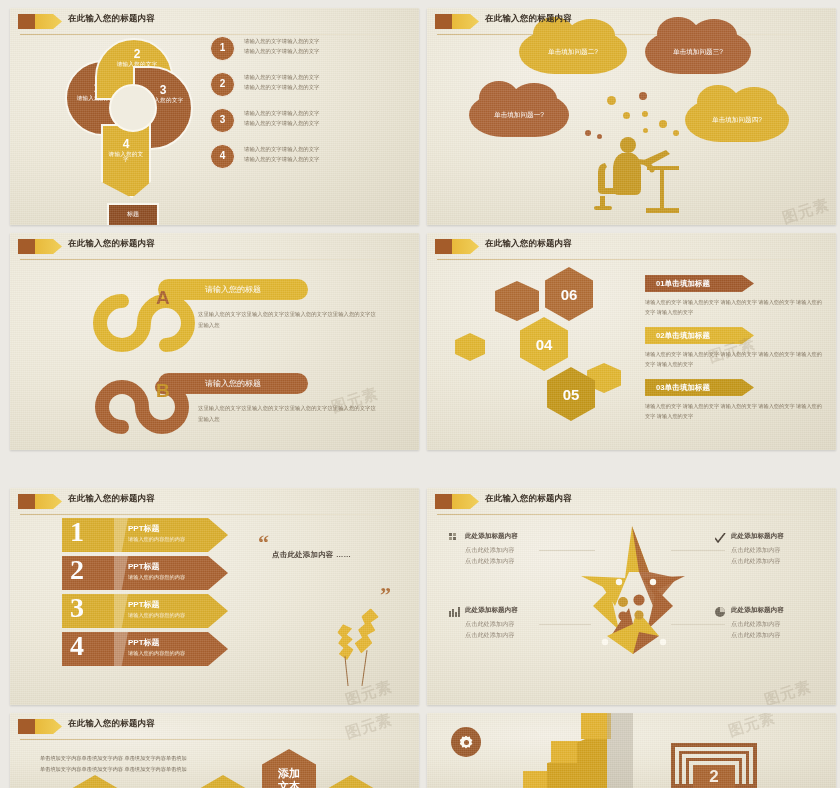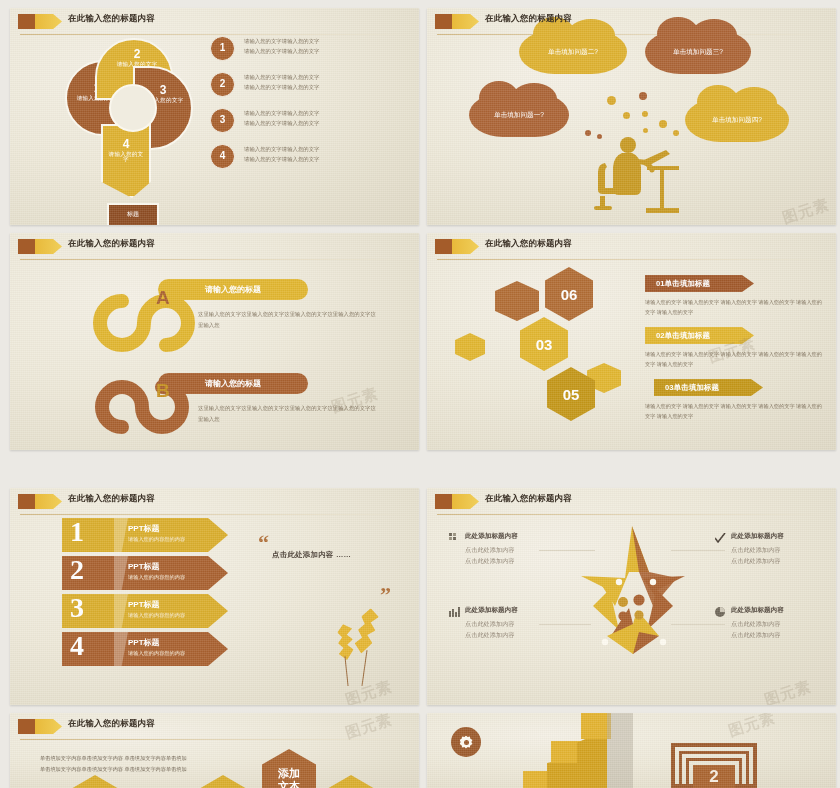--- a/index.html
+++ b/index.html
@@ -83,21 +83,21 @@
   #cC::before{content:"";position:absolute;left:12px;top:-13px;width:42px;height:34px;border-radius:50%;background:#ab6335}
   #cC::after{content:"";position:absolute;right:14px;top:-11px;width:46px;height:32px;border-radius:50%;background:#ab6335}
   #cD{left:258px;top:90px;width:104px;height:44px;background:#ddb02f;border-radius:42px/26px;}
   #cD::before{content:"";position:absolute;left:12px;top:-13px;width:42px;height:34px;border-radius:50%;background:#ddb02f}
   #cD::after{content:"";position:absolute;right:12px;top:-11px;width:46px;height:32px;border-radius:50%;background:#ddb02f}
   .cl-txt{position:relative;z-index:3}
   .bub{position:absolute;border-radius:50%;background:#d8a92e}
   .bub.d{background:#ab6335}
   .person{position:absolute;left:165px;top:128px;width:90px;height:78px}
   .sbar{position:absolute;height:21px;border-radius:11px;color:#fff;font-size:8px;
-        font-weight:bold;line-height:21px;text-align:center}
+        font-weight:normal;line-height:21px;text-align:center}
   .sletter{position:absolute;font-size:19px;font-weight:bold}
   .sbody{position:absolute;font-size:5.4px;color:#7b6d58;line-height:2.0;width:180px}
 
   
   .hex{position:absolute;clip-path:polygon(50% 0,100% 25%,100% 75%,50% 100%,0 75%,0 25%);
        color:#fff;font-weight:bold;display:flex;align-items:center;justify-content:center}
   .hbar{position:absolute;height:17px;color:#fff;font-size:7.6px;font-weight:bold;
         line-height:17px;padding-left:11px;
         clip-path:polygon(0 0,89% 0,100% 50%,89% 100%,0 100%)}
   .hbody{position:absolute;font-size:5.2px;color:#7b6d58;line-height:2.0;width:178px}
@@ -286,35 +286,35 @@
     <div class="hrule"></div>
 
     <div class="hex" style="left:68px;top:48px;width:44px;height:40px;background:#b06c34"></div>
     <div class="hex" style="left:28px;top:100px;width:30px;height:28px;background:#e0b52f"></div>
     <div class="hex" style="left:160px;top:130px;width:34px;height:30px;background:#e0b52f"></div>
 
     <div class="hex" style="left:118px;top:34px;width:48px;height:54px;background:#b06c34;font-size:15px">
       <span>06</span>
       </div>
     <div class="hex" style="left:93px;top:84px;width:48px;height:54px;background:#e0b52f;font-size:15px">
-      <span>03</span>
+      <span>04</span>
       </div>
     <div class="hex" style="left:120px;top:134px;width:48px;height:54px;background:#c39618;font-size:15px">
       <span>05</span>
       </div>
 
     <div class="hbar" style="left:218px;top:42px;width:98px;background:#a0582a">
       <span>01单击填加标题</span></div>
     <div class="hbody" style="left:218px;top:64px">请输入您的文字  请输入您的文字  请输入您的文字 请输入您的文字  请输入您的文字  请输入您的文字</div>
 
     <div class="hbar" style="left:218px;top:94px;width:98px;background:#e0b52f">
       <span>02单击填加标题</span></div>
     <div class="hbody" style="left:218px;top:116px">请输入您的文字  请输入您的文字  请输入您的文字 请输入您的文字  请输入您的文字  请输入您的文字</div>
 
-    <div class="hbar" style="left:227px;top:146px;width:98px;background:#c39618">
+    <div class="hbar" style="left:218px;top:146px;width:98px;background:#c39618">
       <span>03单击填加标题</span></div>
     <div class="hbody" style="left:218px;top:168px">请输入您的文字  请输入您的文字  请输入您的文字 请输入您的文字  请输入您的文字  请输入您的文字</div>
 
     <div class="wm" style="right:80px;bottom:90px">图元素</div>
   </div>
 
   <div class="slide s5">
     <div class="shead">
       <div class="pencil"></div>
       <div class="htxt">在此输入您的标题内容</div>

